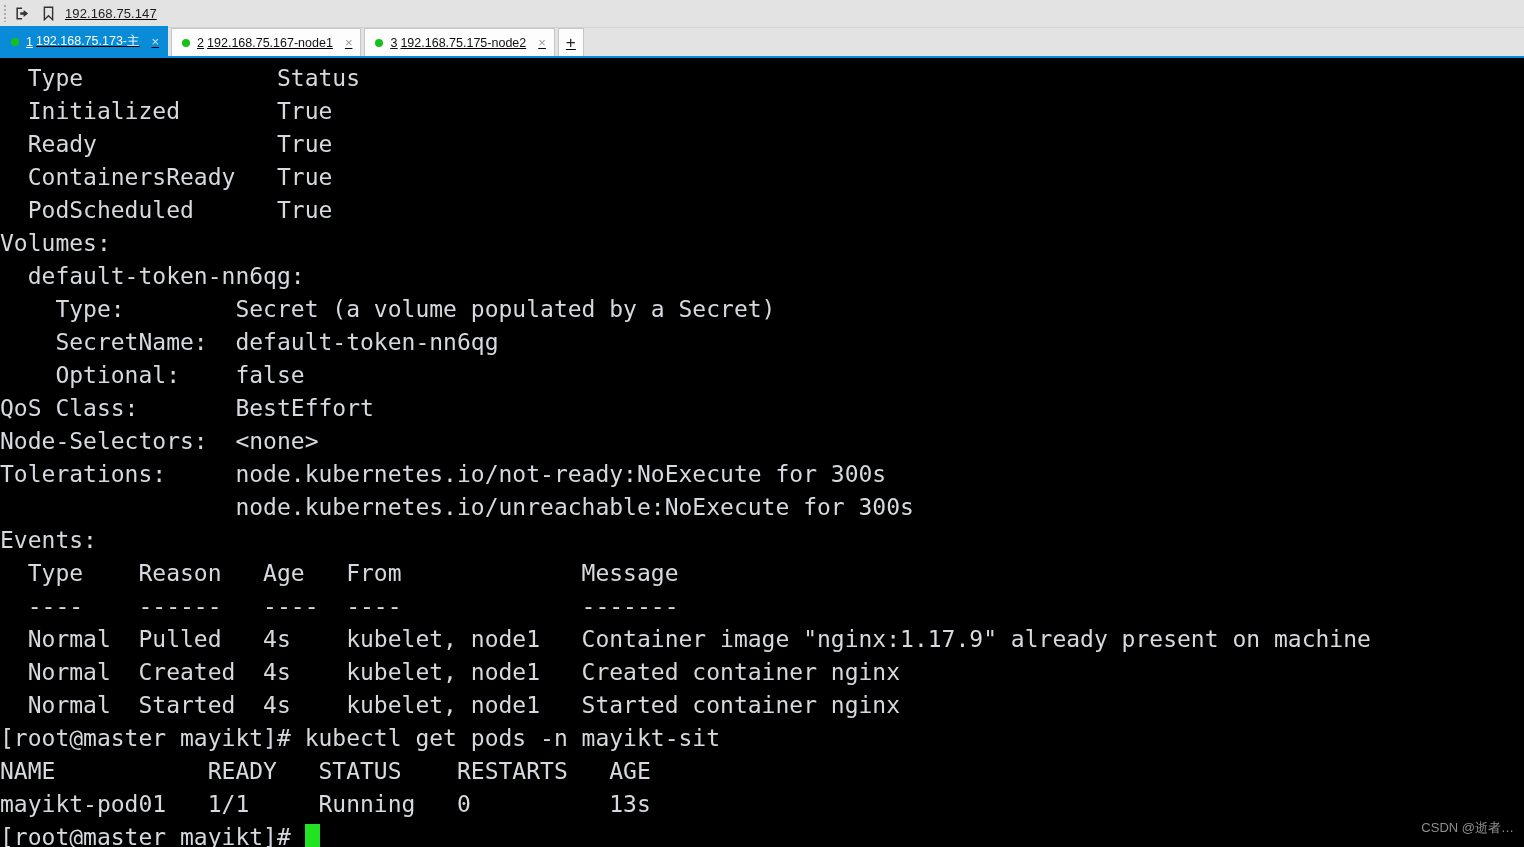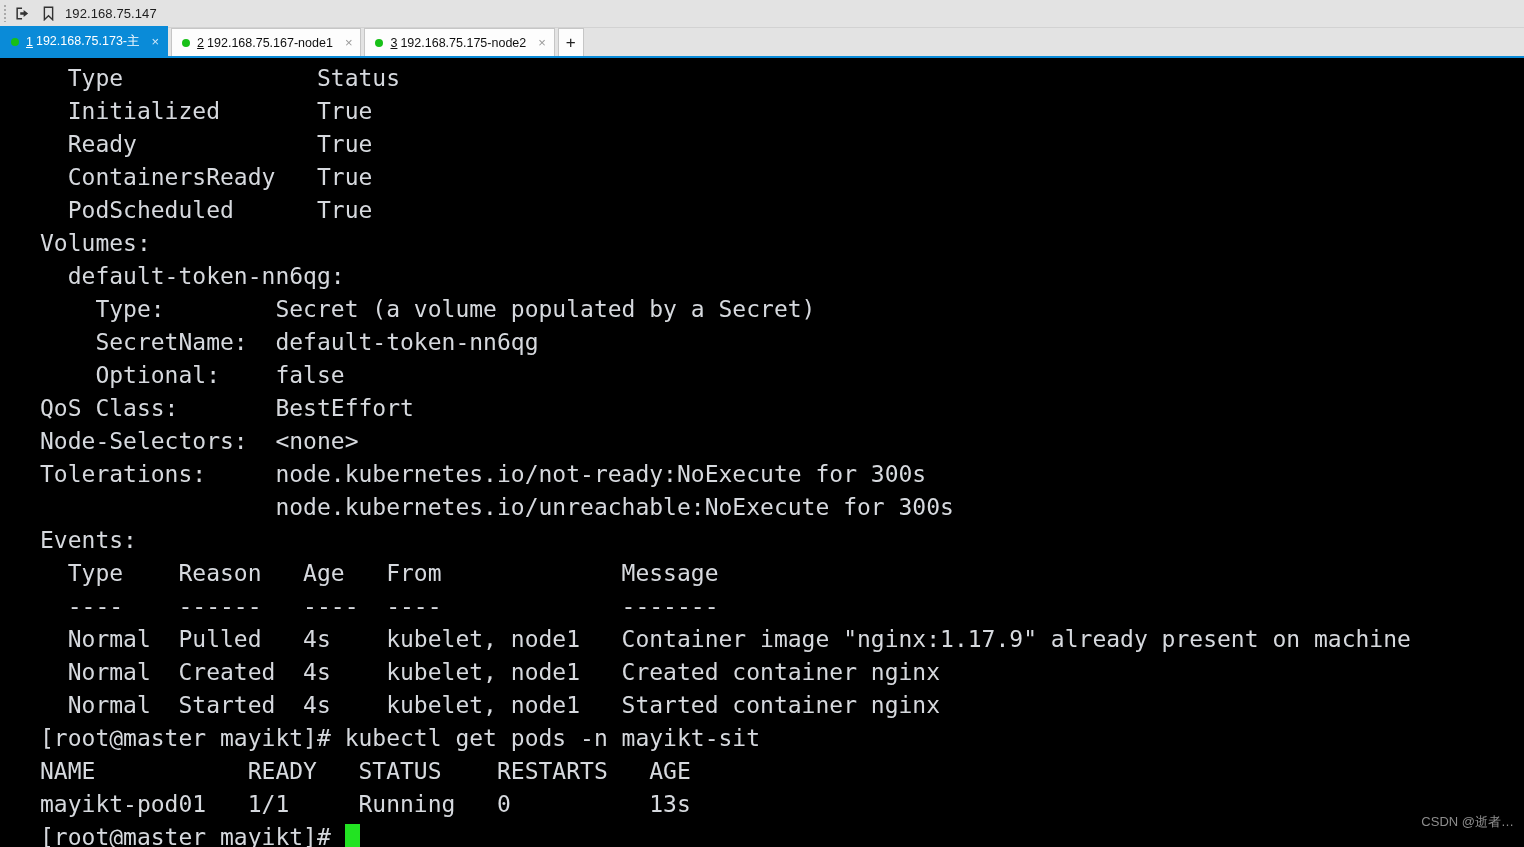--- a/index.html
+++ b/index.html
@@ -14,20 +14,21 @@
     overflow: hidden;
     font-family: "DejaVu Sans Mono", "Liberation Mono", monospace;
   }
   .app {
     width: 1524px;
     height: 847px;
     display: flex;
     flex-direction: column;
     background: #000;
     position: relative;
+    text-decoration: underline;
   }
 
   
   .toolbar {
     height: 27px;
     background: #e3e3e3;
     border-bottom: 1px solid #d2d2d2;
     display: flex;
     align-items: center;
     flex: 0 0 auto;
@@ -143,35 +144,34 @@
     font-size: 23px;
     line-height: 33px;
     color: #d6d9de;
     white-space: pre;
     letter-spacing: 0px;
   }
   .row {
     height: 33px;
     white-space: pre;
     font-variant-ligatures: none;
-    padding-left: 40px;
   }
   .cursor {
     display: inline-block;
     width: 15px;
     height: 25px;
     background: #22e322;
     vertical-align: -4px;
   }
 
   
   .watermark {
     position: absolute;
     right: 10px;
-    bottom: 16px;
+    bottom: 10px;
     font-family: "Liberation Sans", sans-serif;
     font-size: 13px;
     color: #8d8d8d;
     white-space: nowrap;
     pointer-events: none;
   }
 </style>
 </head>
 <body>
 

